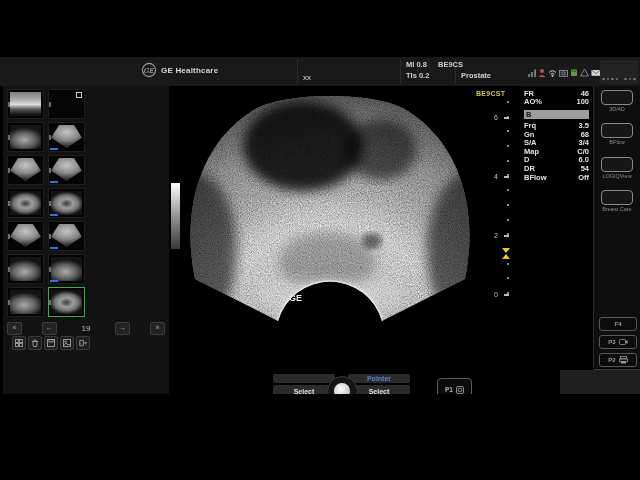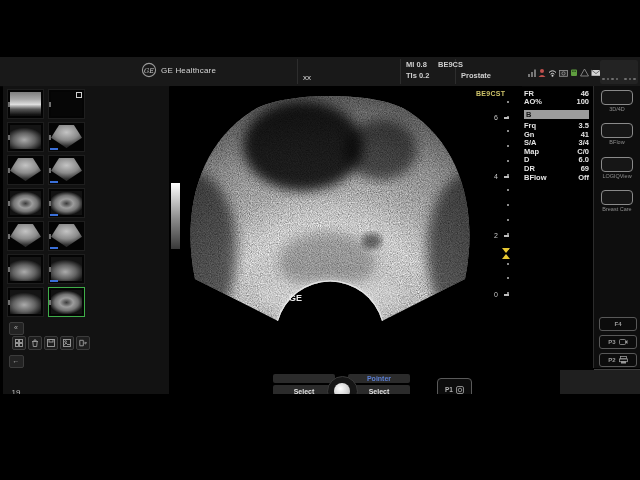--- a/index.html
+++ b/index.html
@@ -4,21 +4,21 @@
 <style>
   html,body{margin:0;padding:0;background:#000;}
   .screen{position:relative;width:640px;height:394px;background:#000;overflow:hidden;
           font-family:"Liberation Sans",sans-serif;-webkit-font-smoothing:antialiased;}
   .abs{position:absolute;}
 
   
   .topbar{position:absolute;left:0;top:57px;width:640px;height:29px;background:#191919;border-bottom:1px solid #050505;}
   .sep{position:absolute;top:2px;bottom:2px;width:1px;background:#2d2d2d;}
   .gecirc{position:absolute;left:141px;top:5px;}
-  .brand{position:absolute;left:161px;top:9px;font-size:8px;font-weight:normal;color:#d6d6d6;letter-spacing:.2px;}
+  .brand{position:absolute;left:161px;top:9px;font-size:8px;font-weight:bold;color:#d6d6d6;letter-spacing:.2px;}
   .patient{position:absolute;left:303px;top:16px;font-size:8px;color:#ddd;}
   .tb2{position:absolute;font-size:7.5px;font-weight:bold;color:#cfcfcf;line-height:8px;text-align:right;}
   .sicons{position:absolute;left:528px;top:8px;display:flex;gap:2px;align-items:flex-end;height:12px;}
   .sicons .si{display:block;}
   .bracket{color:#a8a8a8;font-size:9px;line-height:10px;}
   .dotpanel{position:absolute;left:600px;top:3px;width:38px;height:24px;background:#232323;border-radius:2px;}
   .dots{position:absolute;left:0;bottom:4px;width:100%;display:flex;justify-content:center;gap:2px;}
   .dots i{width:2.5px;height:2.5px;border-radius:50%;background:#707070;}
   .dots i.g{margin-left:4px;}
 
@@ -30,21 +30,21 @@
   .th.sel{border:1px solid #3fae49;}
   .th.clip::after{content:"";position:absolute;left:1px;bottom:1px;width:8px;height:2px;background:#3a6fd8;z-index:2;}
   .im{position:absolute;inset:2px;}
   .v-rect .im{background:linear-gradient(to bottom,#7e7e7e 0%,#a8a8a8 30%,#dedede 52%,#575757 72%,#101010 96%);}
   .v-fan .im{top:2px;bottom:3px;clip-path:polygon(26% 0,74% 0,100% 55%,50% 100%,0 55%);
              background:radial-gradient(ellipse 82% 70% at 50% 32%,#c4c4c4 0%,#8b8b8b 48%,#2e2e2e 85%);}
   .v-oval .im{background:radial-gradient(ellipse 68% 60% at 50% 52%,#3c3c3c 0%,#9d9d9d 32%,#747474 56%,#121212 82%);}
   .v-blob .im{background:radial-gradient(ellipse 76% 62% at 46% 62%,#ababab 0%,#636363 46%,#141414 82%);}
   .v-empty .im{background:#060606;}
   .cornerico{position:absolute;right:2px;top:2px;z-index:2;}
-  .navrow{position:absolute;left:4px;top:236px;display:flex;gap:20px;align-items:center;flex-direction:column;}
+  .navrow{position:absolute;left:4px;top:236px;display:flex;gap:20px;align-items:center;}
   .nbtn{width:13px;height:11px;background:#232323;border:1px solid #3c3c3c;border-radius:2px;color:#a8a8a8;
         font-size:7px;line-height:10px;text-align:center;}
   .page{color:#bdbdbd;font-size:8px;width:18px;text-align:center;}
   .toolrow{position:absolute;left:9px;top:250px;display:flex;gap:2px;}
   .tbtn{width:12px;height:12px;background:#1e1e1e;border:1px solid #3c3c3c;border-radius:2px;
         display:flex;align-items:center;justify-content:center;}
 
   
   .canvas{position:absolute;left:170px;top:86px;width:352px;height:332px;background:#000;}
   .fan{position:absolute;left:5px;top:0;}
@@ -339,37 +339,37 @@
         <span>AO%</span>
         <span>100</span>
       </div>
     <div class="brow">B</div>
     <div class="prow">
         <span>Frq</span>
         <span>3.5</span>
       </div>
     <div class="prow">
         <span>Gn</span>
-        <span>41</span>
+        <span>68</span>
       </div>
     <div class="prow">
         <span>S/A</span>
         <span>3/4</span>
       </div>
     <div class="prow">
         <span>Map</span>
         <span>C/0</span>
       </div>
     <div class="prow">
         <span>D</span>
         <span>6.0</span>
       </div>
     <div class="prow">
         <span>DR</span>
-        <span>69</span>
+        <span>54</span>
       </div>
     <div class="prow">
         <span>BFlow</span>
         <span>Off</span>
       </div>
   </div>
 
   <div class="keycol"></div>
   <div class="divline"></div>
   <div class="tkey" style="top:90px"></div>

